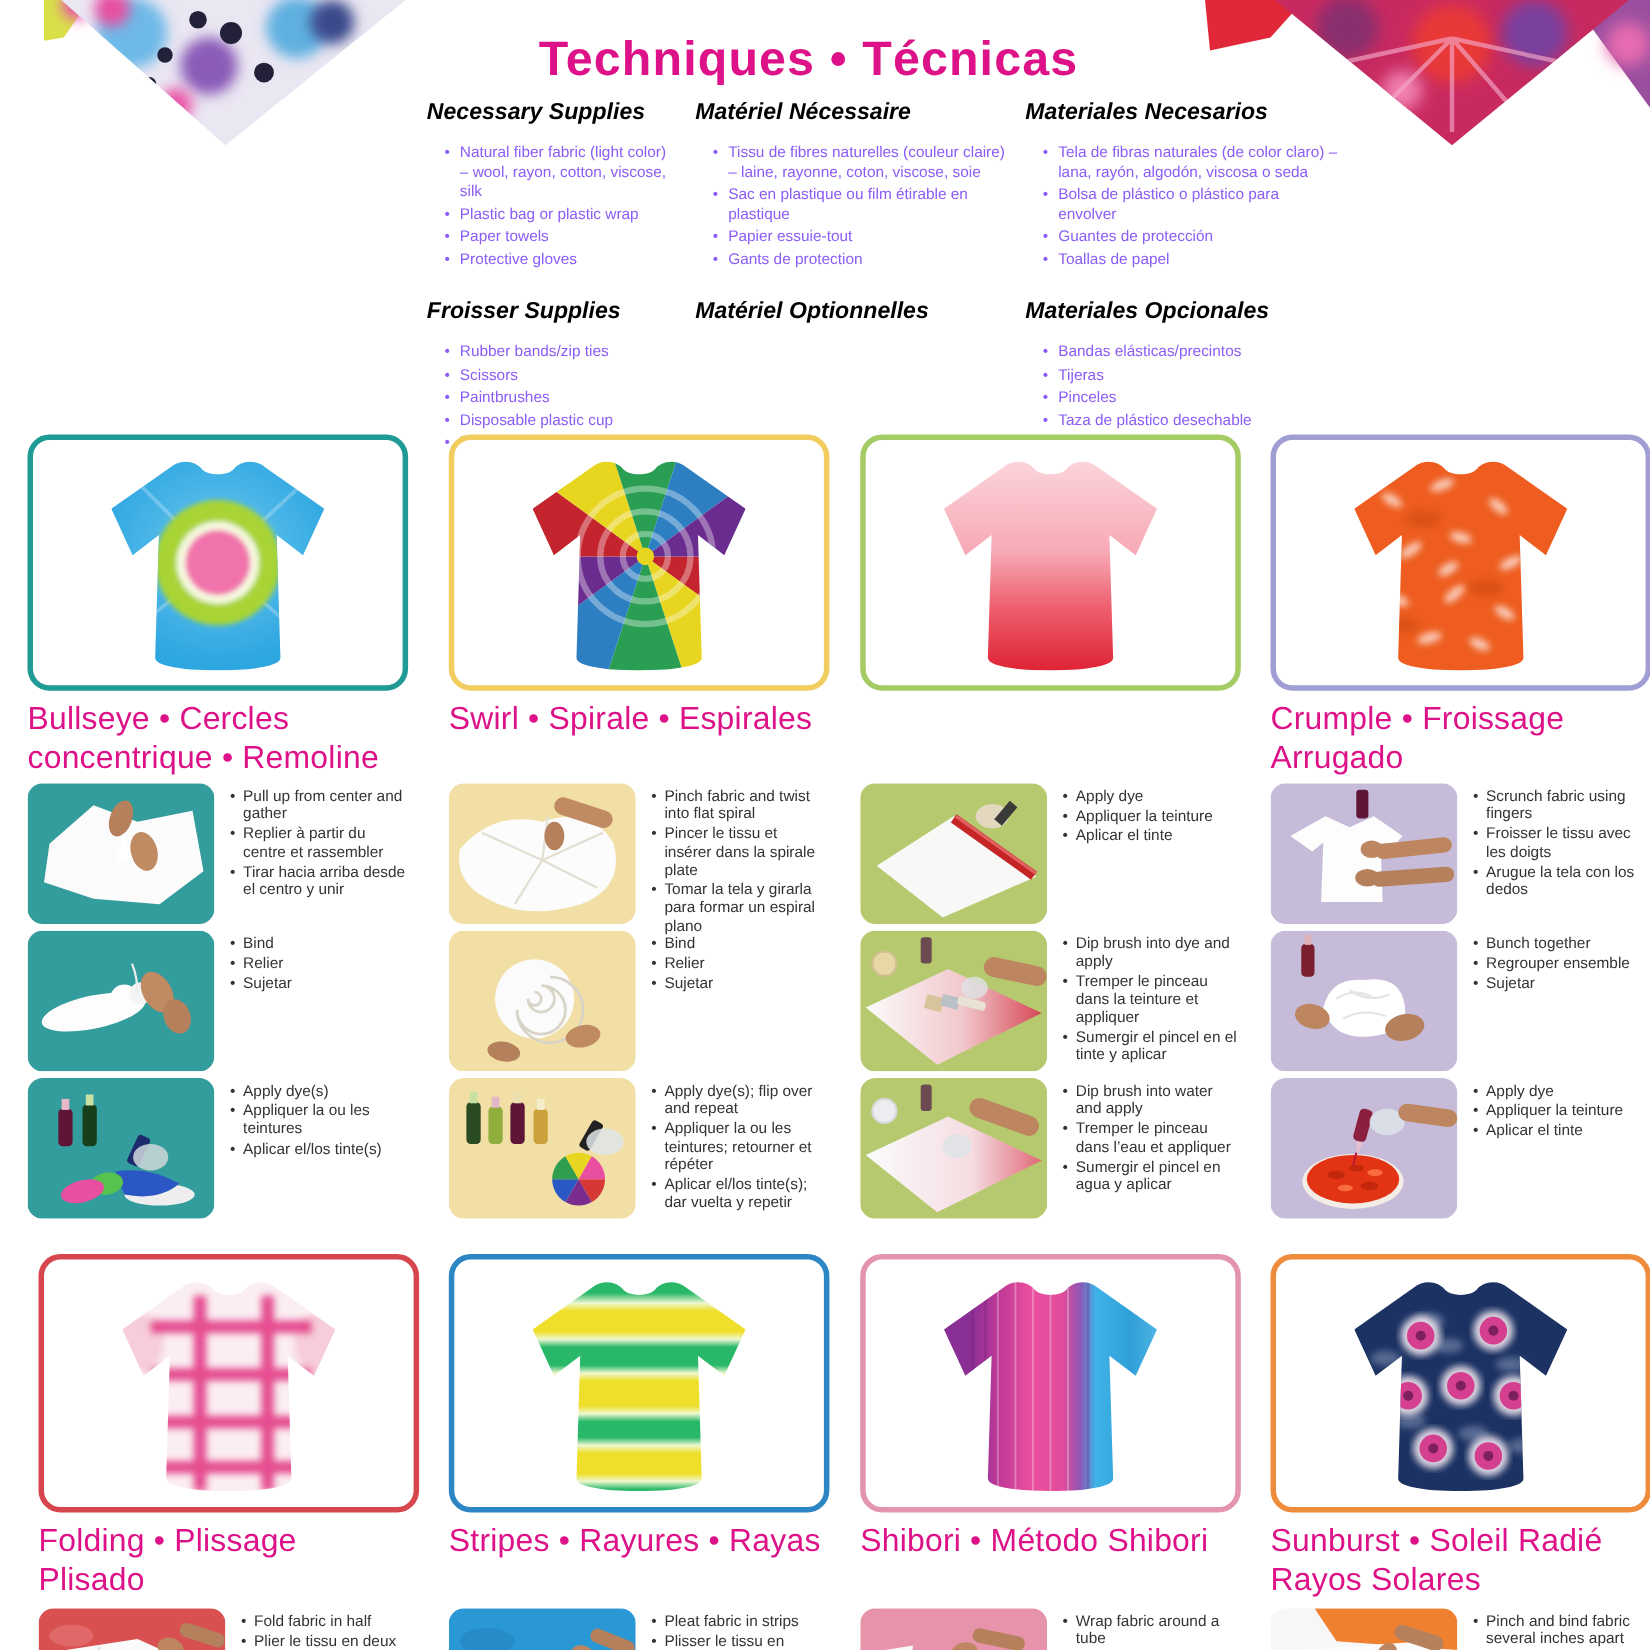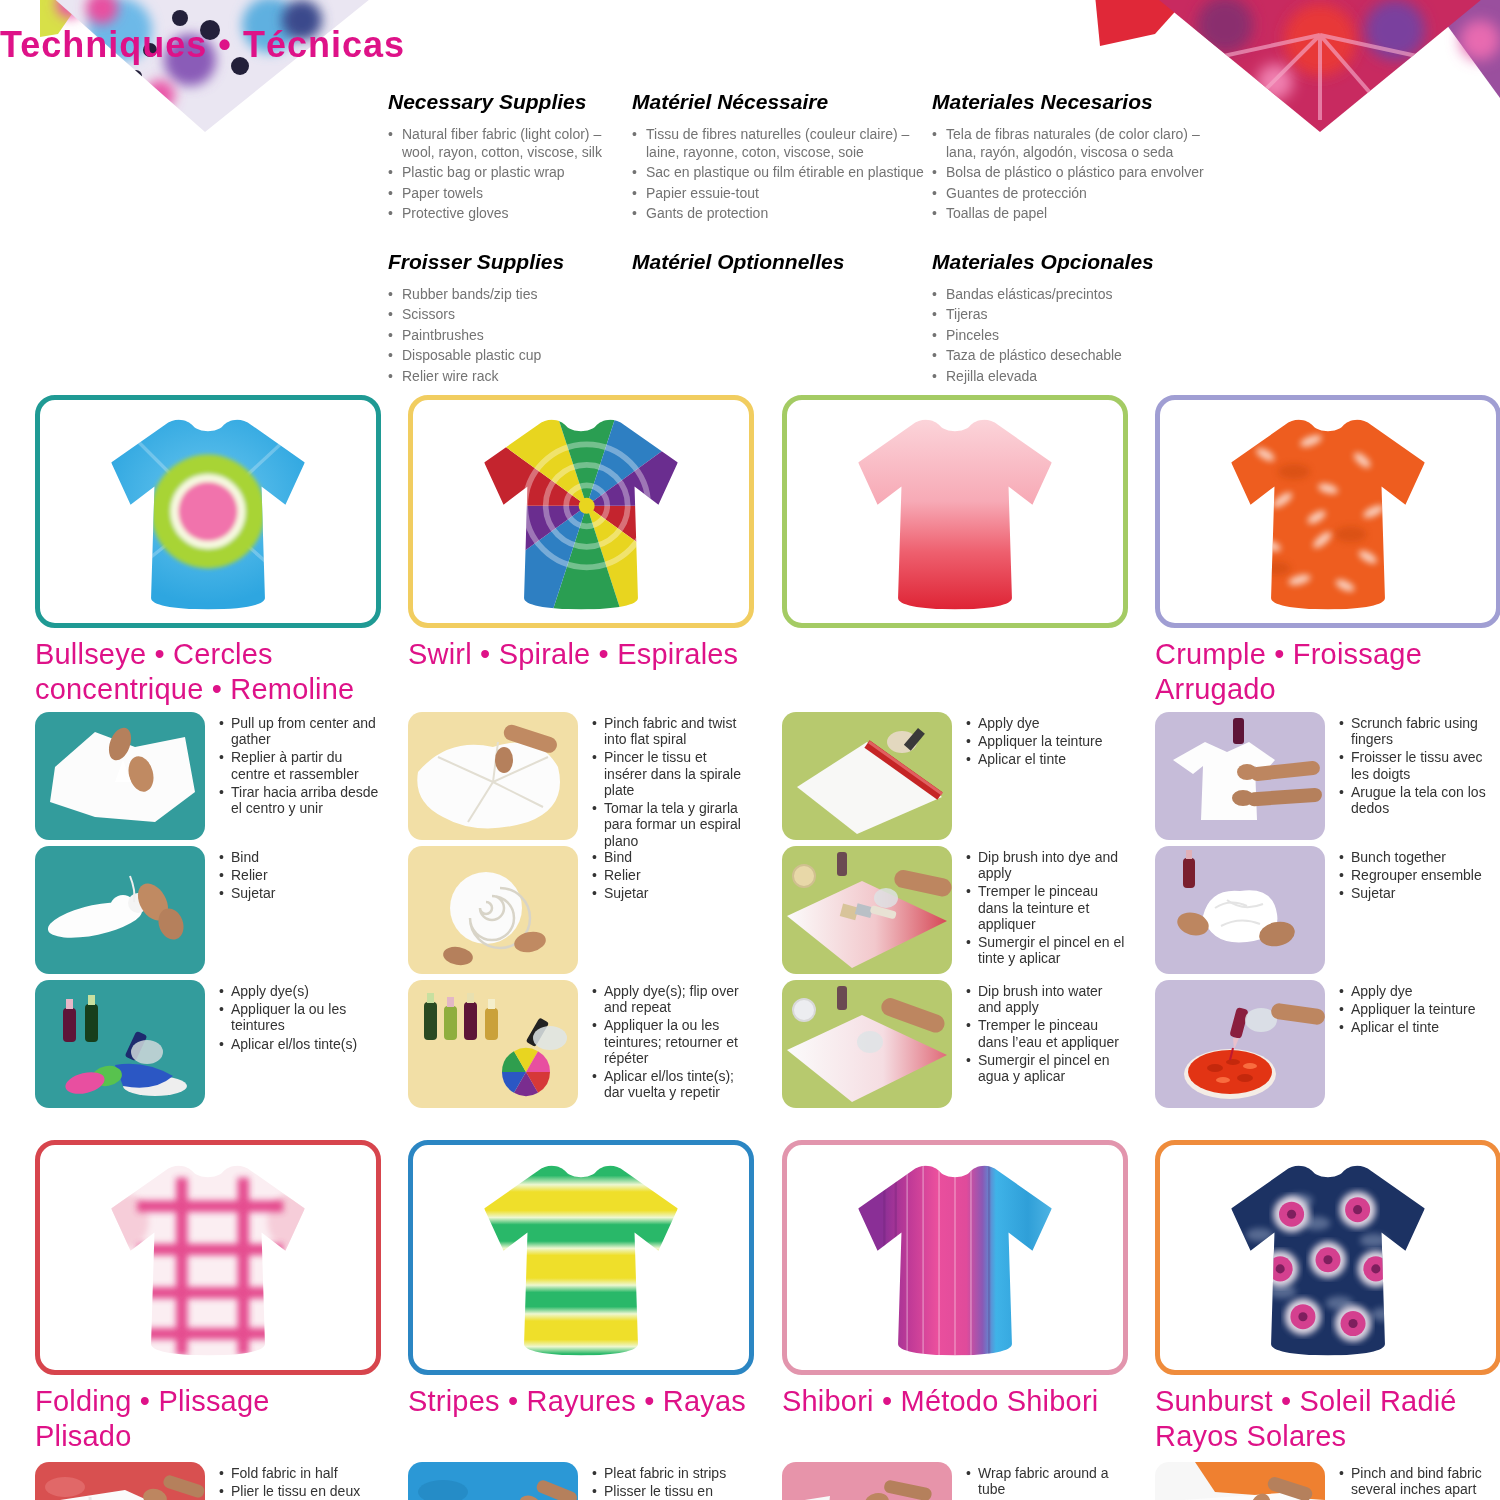--- a/index.html
+++ b/index.html
@@ -6,33 +6,33 @@
   body{width:1500px;height:1500px;overflow:hidden;background:#fff;
        font-family:"Liberation Sans",sans-serif;position:relative;color:#333}
   .page{position:absolute;inset:0}
 
   
   .deco{position:absolute;top:0}
   .deco-left{left:40px}
   .deco-right{left:1095px}
 
   
-  .title{position:absolute;left:0;right:30px;top:0;text-align:left;
-         font-size:36px;font-weight:700;color:#de1288;letter-spacing:1px}
+  .title{position:absolute;left:0;right:30px;top:0;text-align:center;
+         font-size:44px;font-weight:700;color:#de1288;letter-spacing:1px}
 
   
   .supply-col{position:absolute;top:90px}
   .col-en{left:388px;width:244px}
   .col-fr{left:632px;width:300px}
   .col-es{left:932px;width:300px}
   .supply-col h2{margin:0 0 12px 0;font-size:21px;font-style:italic;
                  font-weight:700;color:#000000}
   .supply-col h2.opt{margin-top:27px}
-  .supply-col ul{list-style:none;margin:0;padding:0;font-size:14px;
-                 line-height:1.25;color:#737373}
+  .supply-col ul{list-style:none;margin:16px;padding:0;font-size:14px;
+                 line-height:1.25;color:#8b5cf6}
   .supply-col li{position:relative;padding-left:14px;margin-bottom:3px}
   .supply-col li::before{content:"\2022";position:absolute;left:0;top:0}
 
   
   .card{position:absolute;width:346px}
   .frame{height:233px;border:5px solid #ccc;border-radius:20px;background:#fff;
          display:flex;align-items:center;justify-content:center;box-sizing:border-box}
   .row2 .frame{height:235px}
   .card-title{height:72px;margin-top:9px;font-size:29px;line-height:35px;
               color:#de1288;font-weight:400;letter-spacing:.2px}
@@ -149,21 +149,21 @@
     <h2 class="opt">Materiales Opcionales</h2>
     <ul>
       <li>Bandas elásticas/precintos</li>
       <li>Tijeras</li>
       <li>Pinceles</li>
       <li>Taza de plástico desechable</li>
       <li>Rejilla elevada</li>
     </ul>
   </div>
 
-  <div class="card" style="left:35px;top:395px">
+  <div class="card" style="left:25px;top:395px">
     <div class="frame" style="border-color:#1f9a94">
       <svg class="shirt" viewBox="0 0 200 180">
         <defs>
           <clipPath id="cp1">
               <path d="M62,14 C72,6 83,10 87,15 C92,21 108,21 113,15 C117,10 128,6 138,14 L185,47 L168,84 L147,68 L150,166 C150,172 132,176 100,176 C68,176 50,172 50,166 L53,68 L32,84 L15,47 Z"></path>
             </clipPath>
           <radialGradient id="gb1" cx="0.5" cy="0.45">
               <stop offset="0" stop-color="#6cc8f0"></stop>
               <stop offset="1" stop-color="#2ea6e0"></stop>
             </radialGradient>

